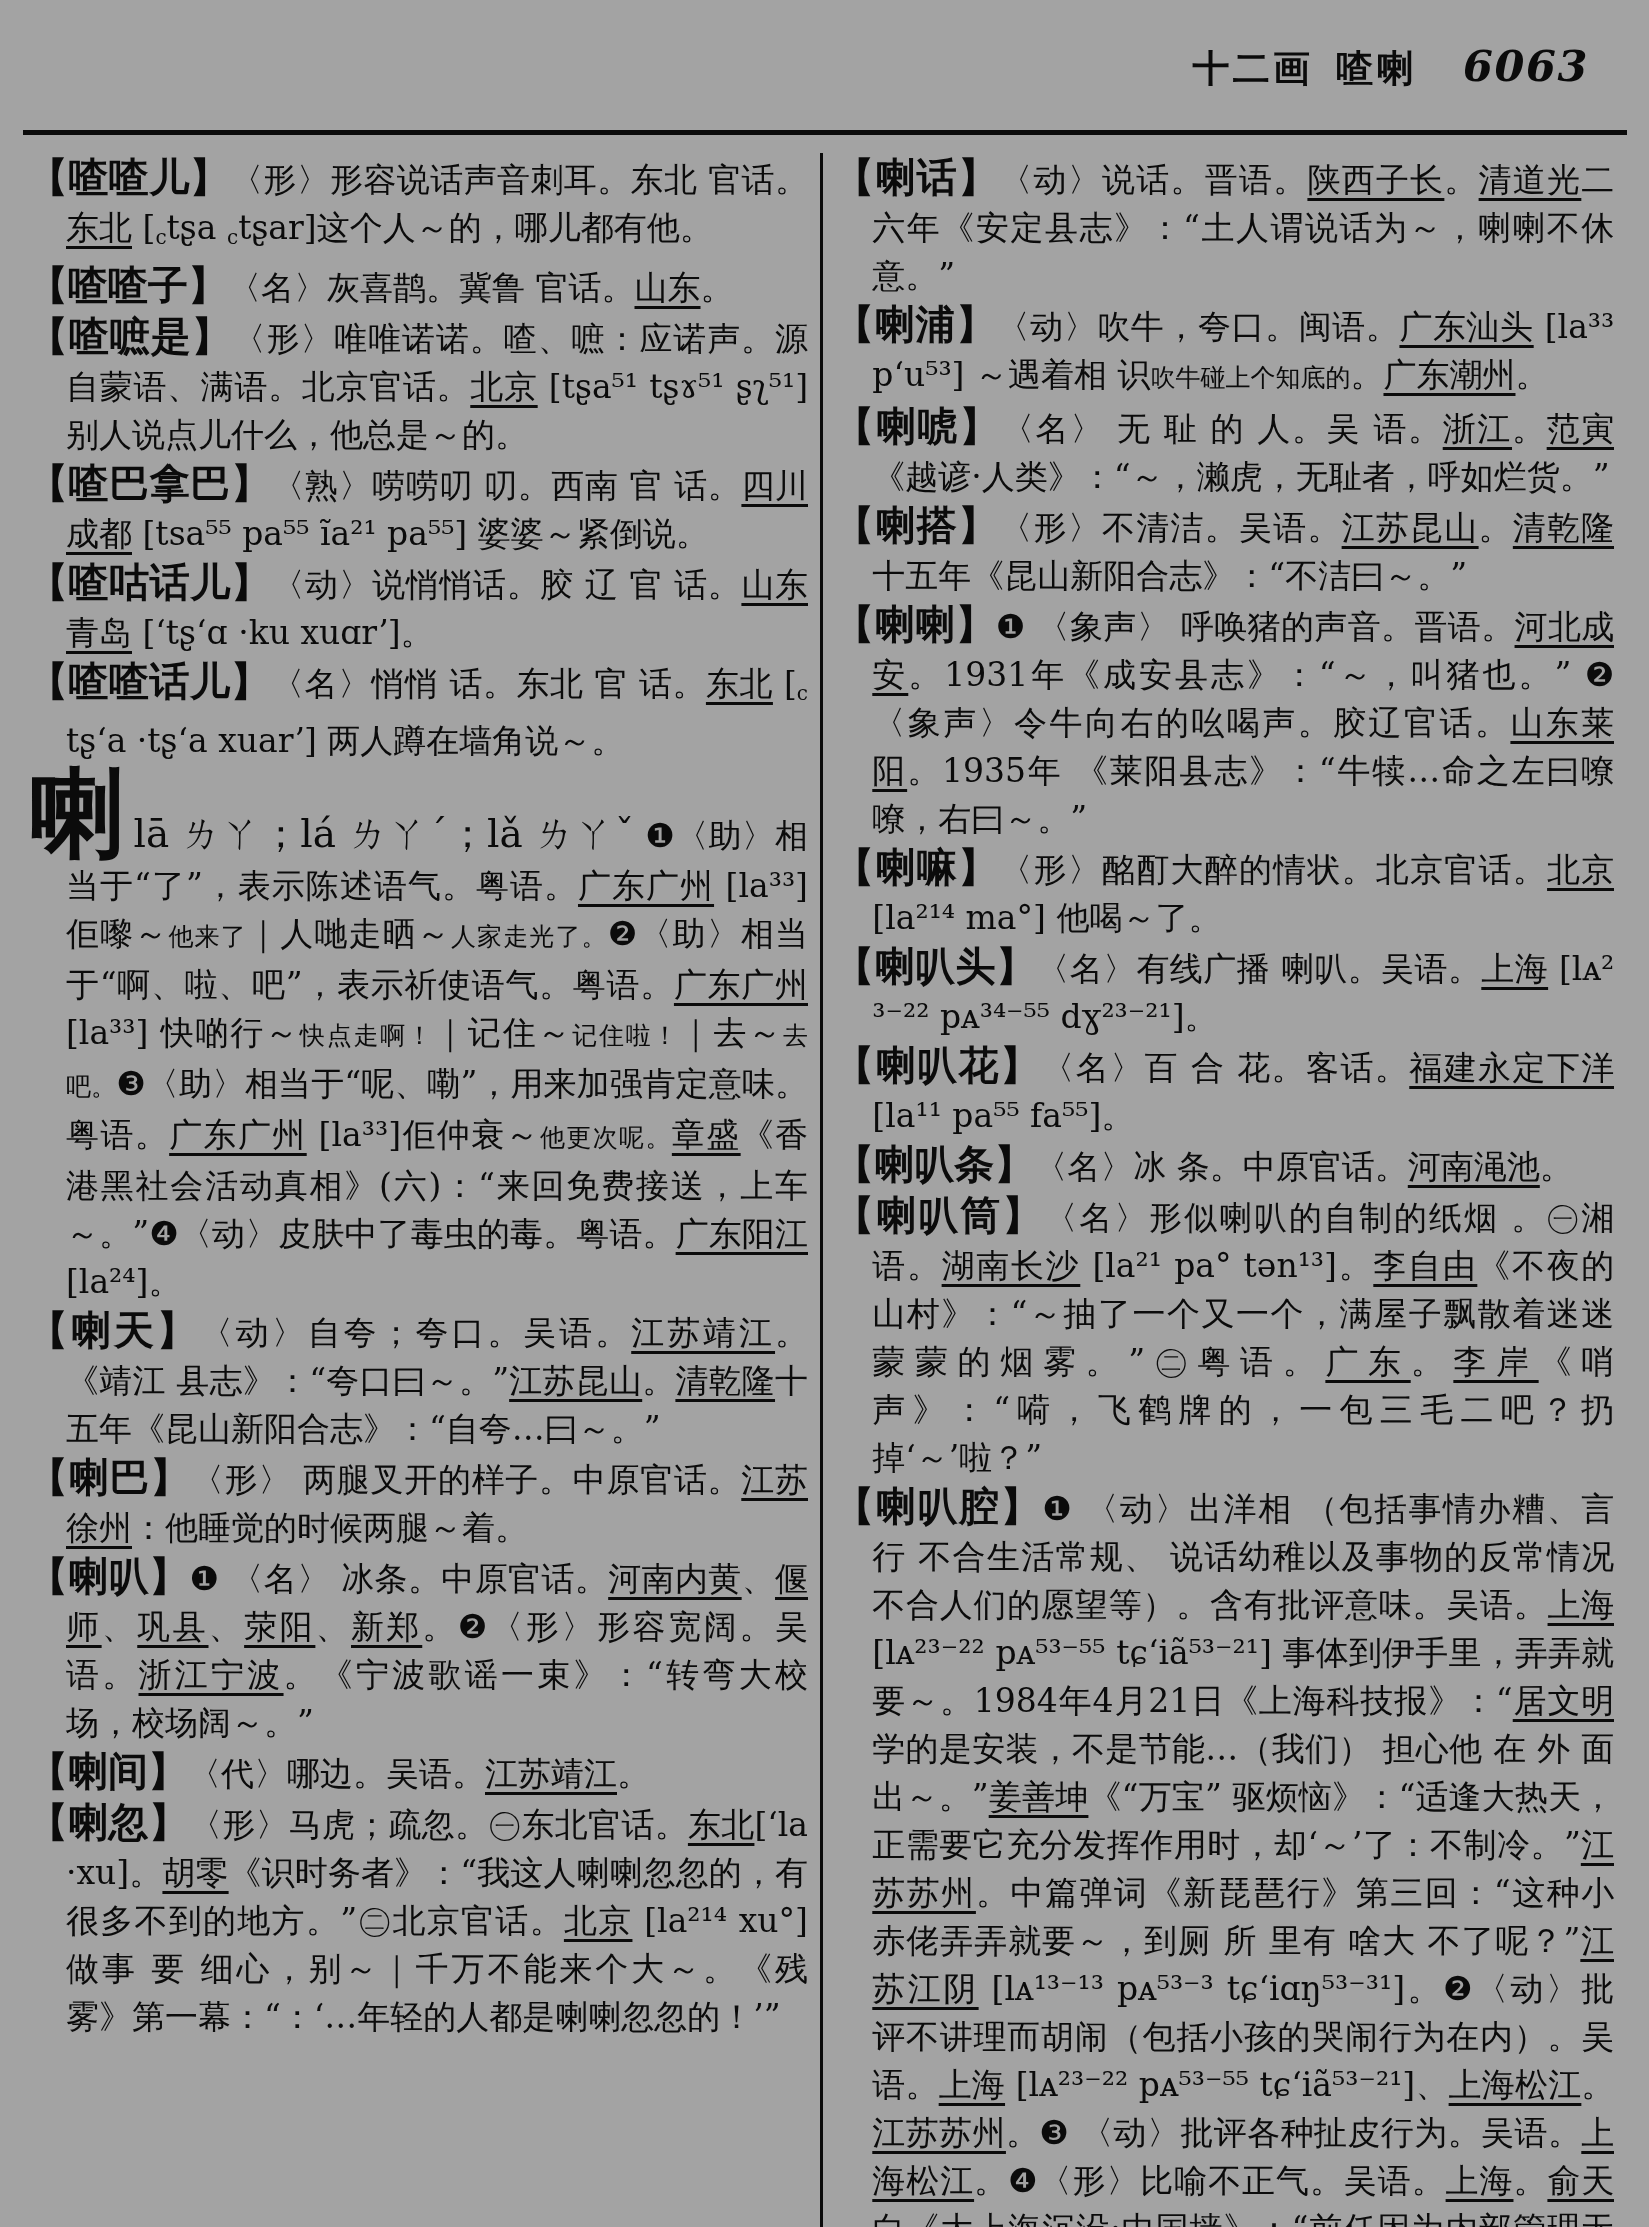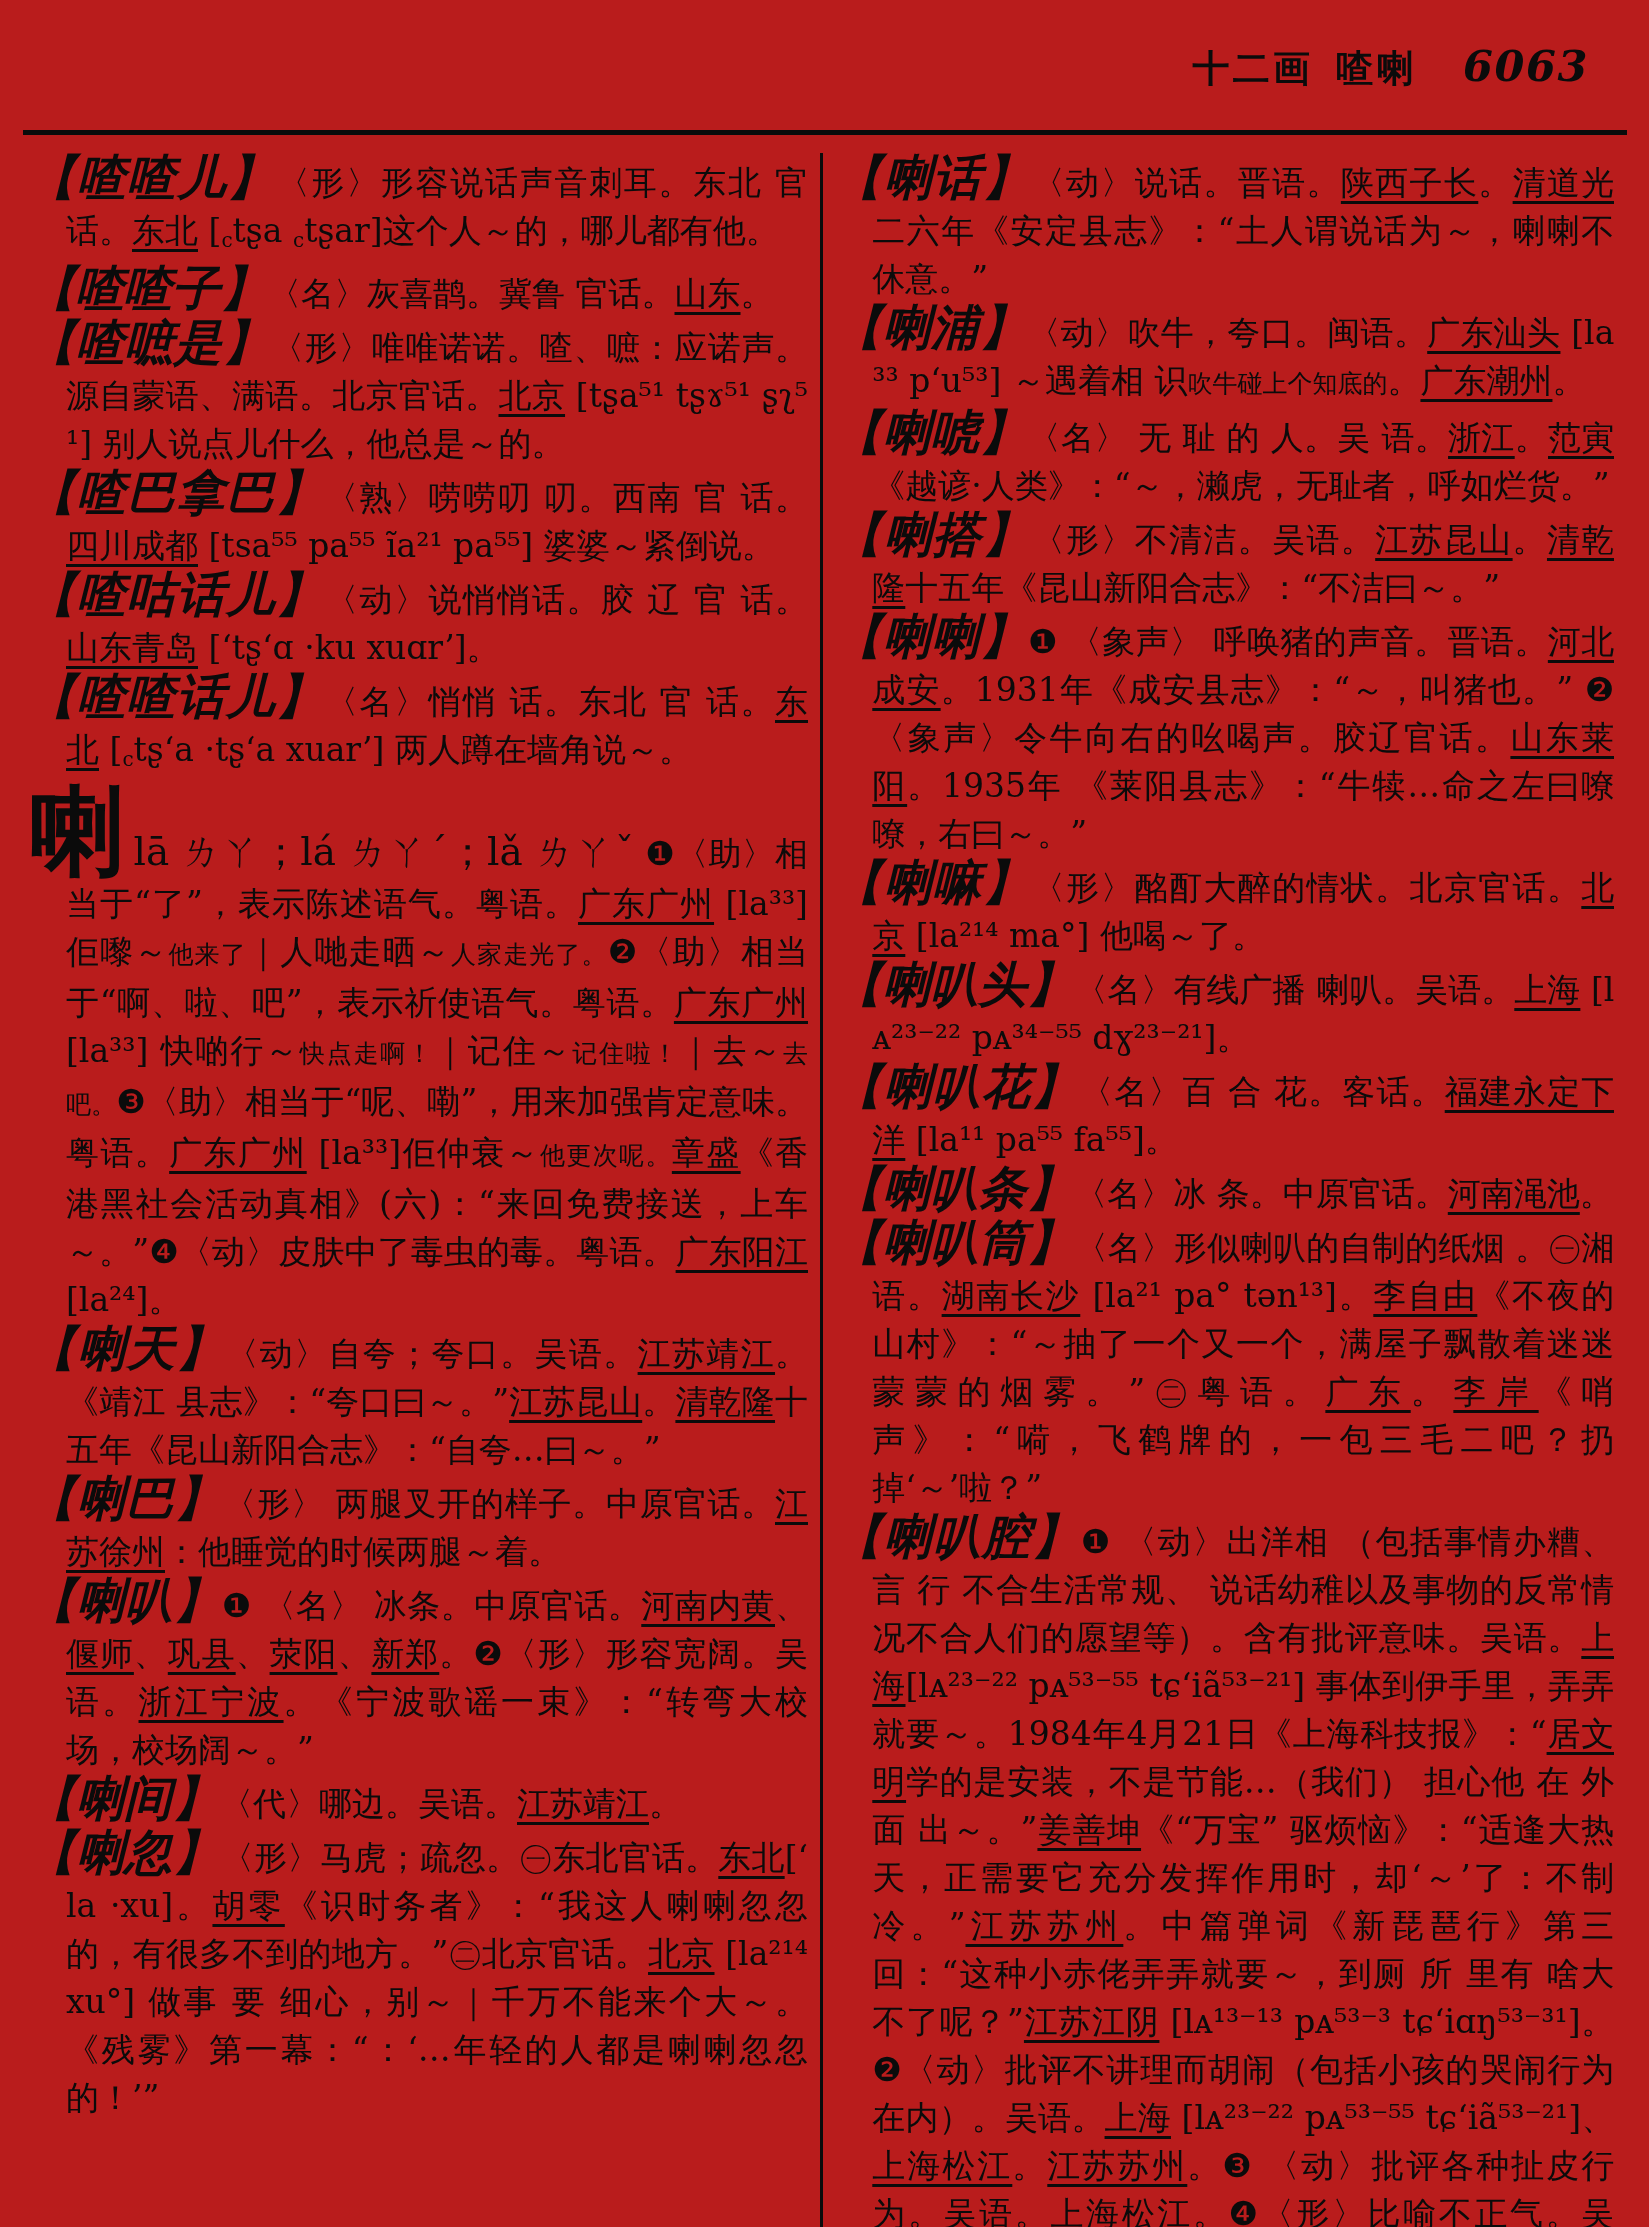--- a/index.html
+++ b/index.html
@@ -1,29 +1,29 @@
 <!DOCTYPE html>
 <html style="font-size:13.2px"><head>
 <meta charset="utf-8">
 <style>
   html,body{margin:0;padding:0;}
-  .page{position:relative;width:1650px;height:2227px;background:#b91c1c;color:#0b0b0b;
+  .page{position:relative;width:1650px;height:2227px;background:#a3a3a3;color:#0b0b0b;
         font-family:"DejaVu Serif","Liberation Serif",serif;overflow:hidden;}
   .header{position:absolute;top:41px;right:61px;font-weight:bold;font-size:37px;
           letter-spacing:3.3px;white-space:nowrap;}
   .header .words{margin-left:23px;}
   .header .pagenum{margin-left:46px;font-style:italic;font-size:43px;letter-spacing:1.6px;}
   .rule{position:absolute;top:130px;left:23px;width:1604px;height:5px;background:#0b0b0b;}
   .columns{position:absolute;top:153px;left:28px;width:1597px;height:2074px;
            display:flex;overflow:hidden;}
   .col{width:780px;height:100%;overflow:hidden;}
   .divider{width:3.3px;background:#0b0b0b;margin:0 11.5px;}
   .entry{margin:0;padding-left:38px;text-indent:-38px;font-size:33px;line-height:48px;
          text-align:justify;word-break:break-all;}
-  .head{font-weight:bold;font-size:48px;font-style:italic;}
+  .head{font-weight:bold;font-size:40px;}
   .body{}
   .bigchar{font-weight:bold;font-size:97px;line-height:1;margin-right:8.2px;}
   .pron{font-size:39px;}
   .gloss{font-size:25px;}
   sub.tone{font-size:20px;vertical-align:-5px;}
   u{text-decoration:underline;text-decoration-thickness:2.5px;text-underline-offset:6.6px;}
 </style>
 </head>
 <body>
 

